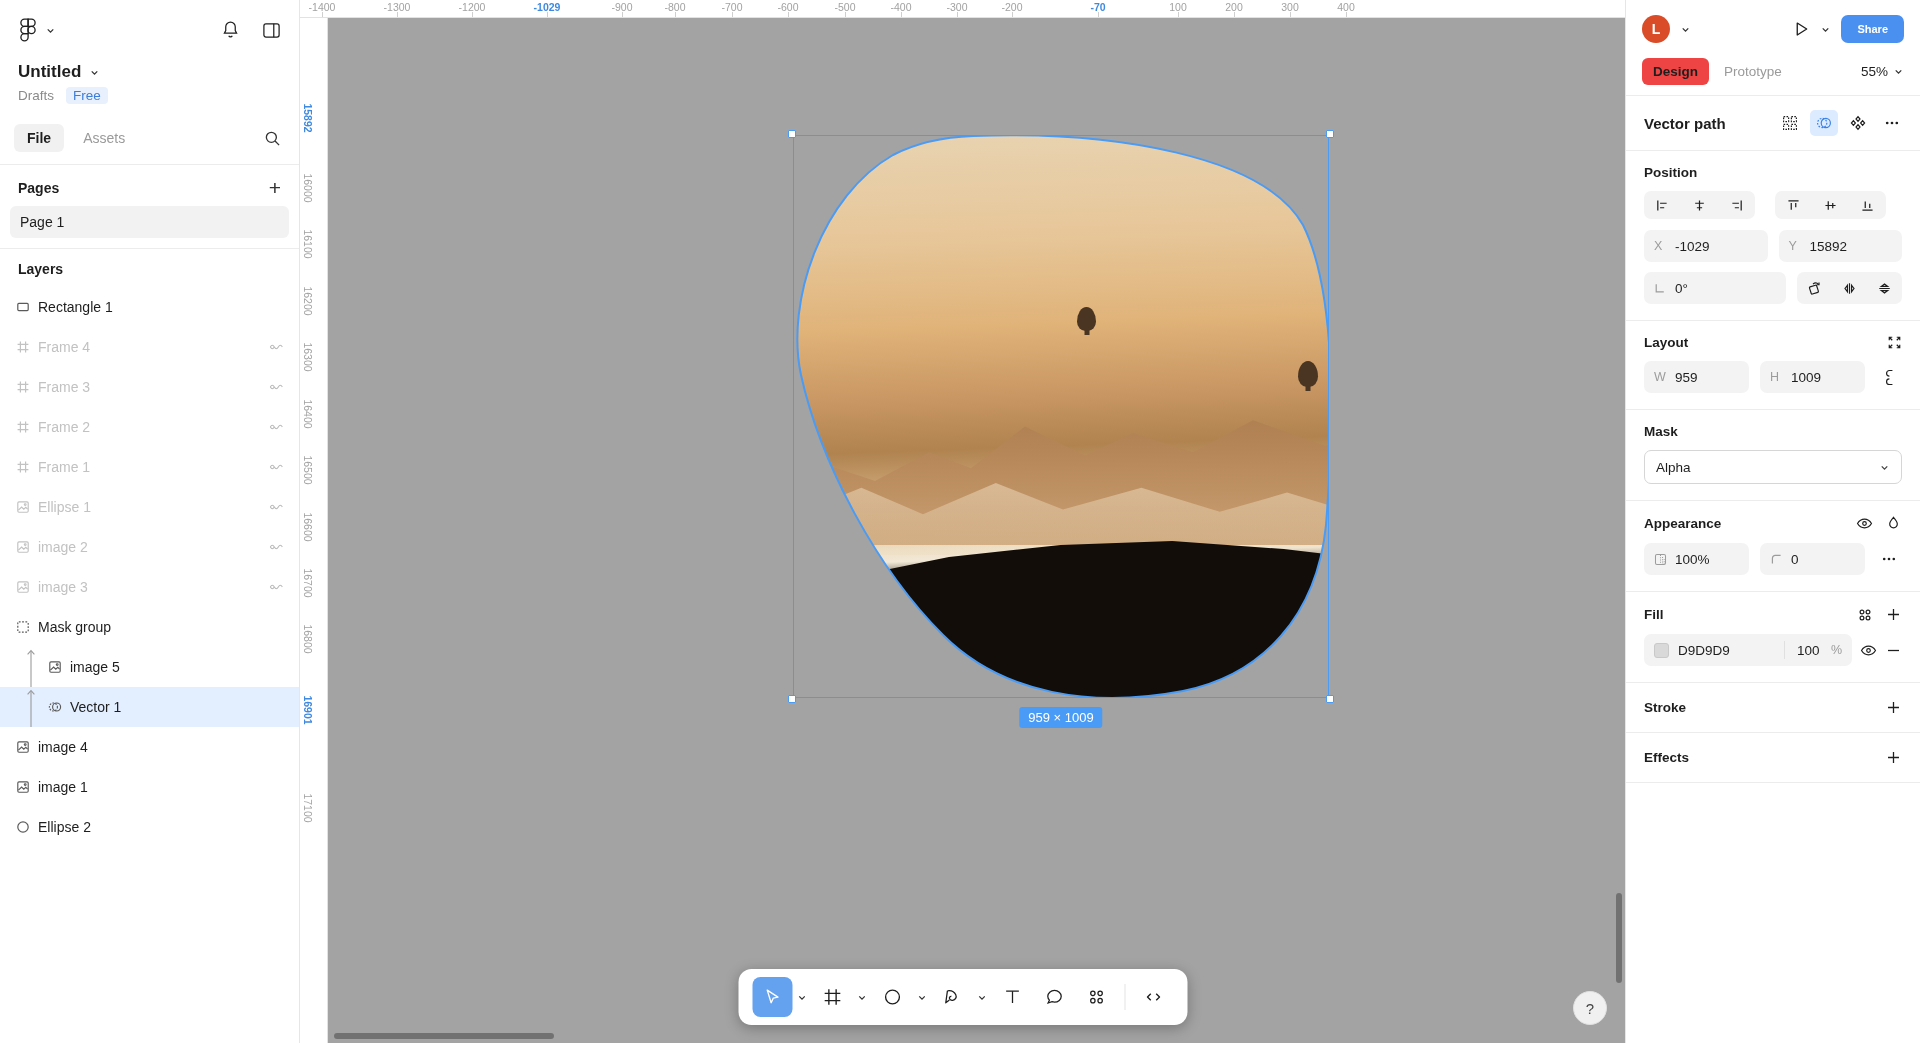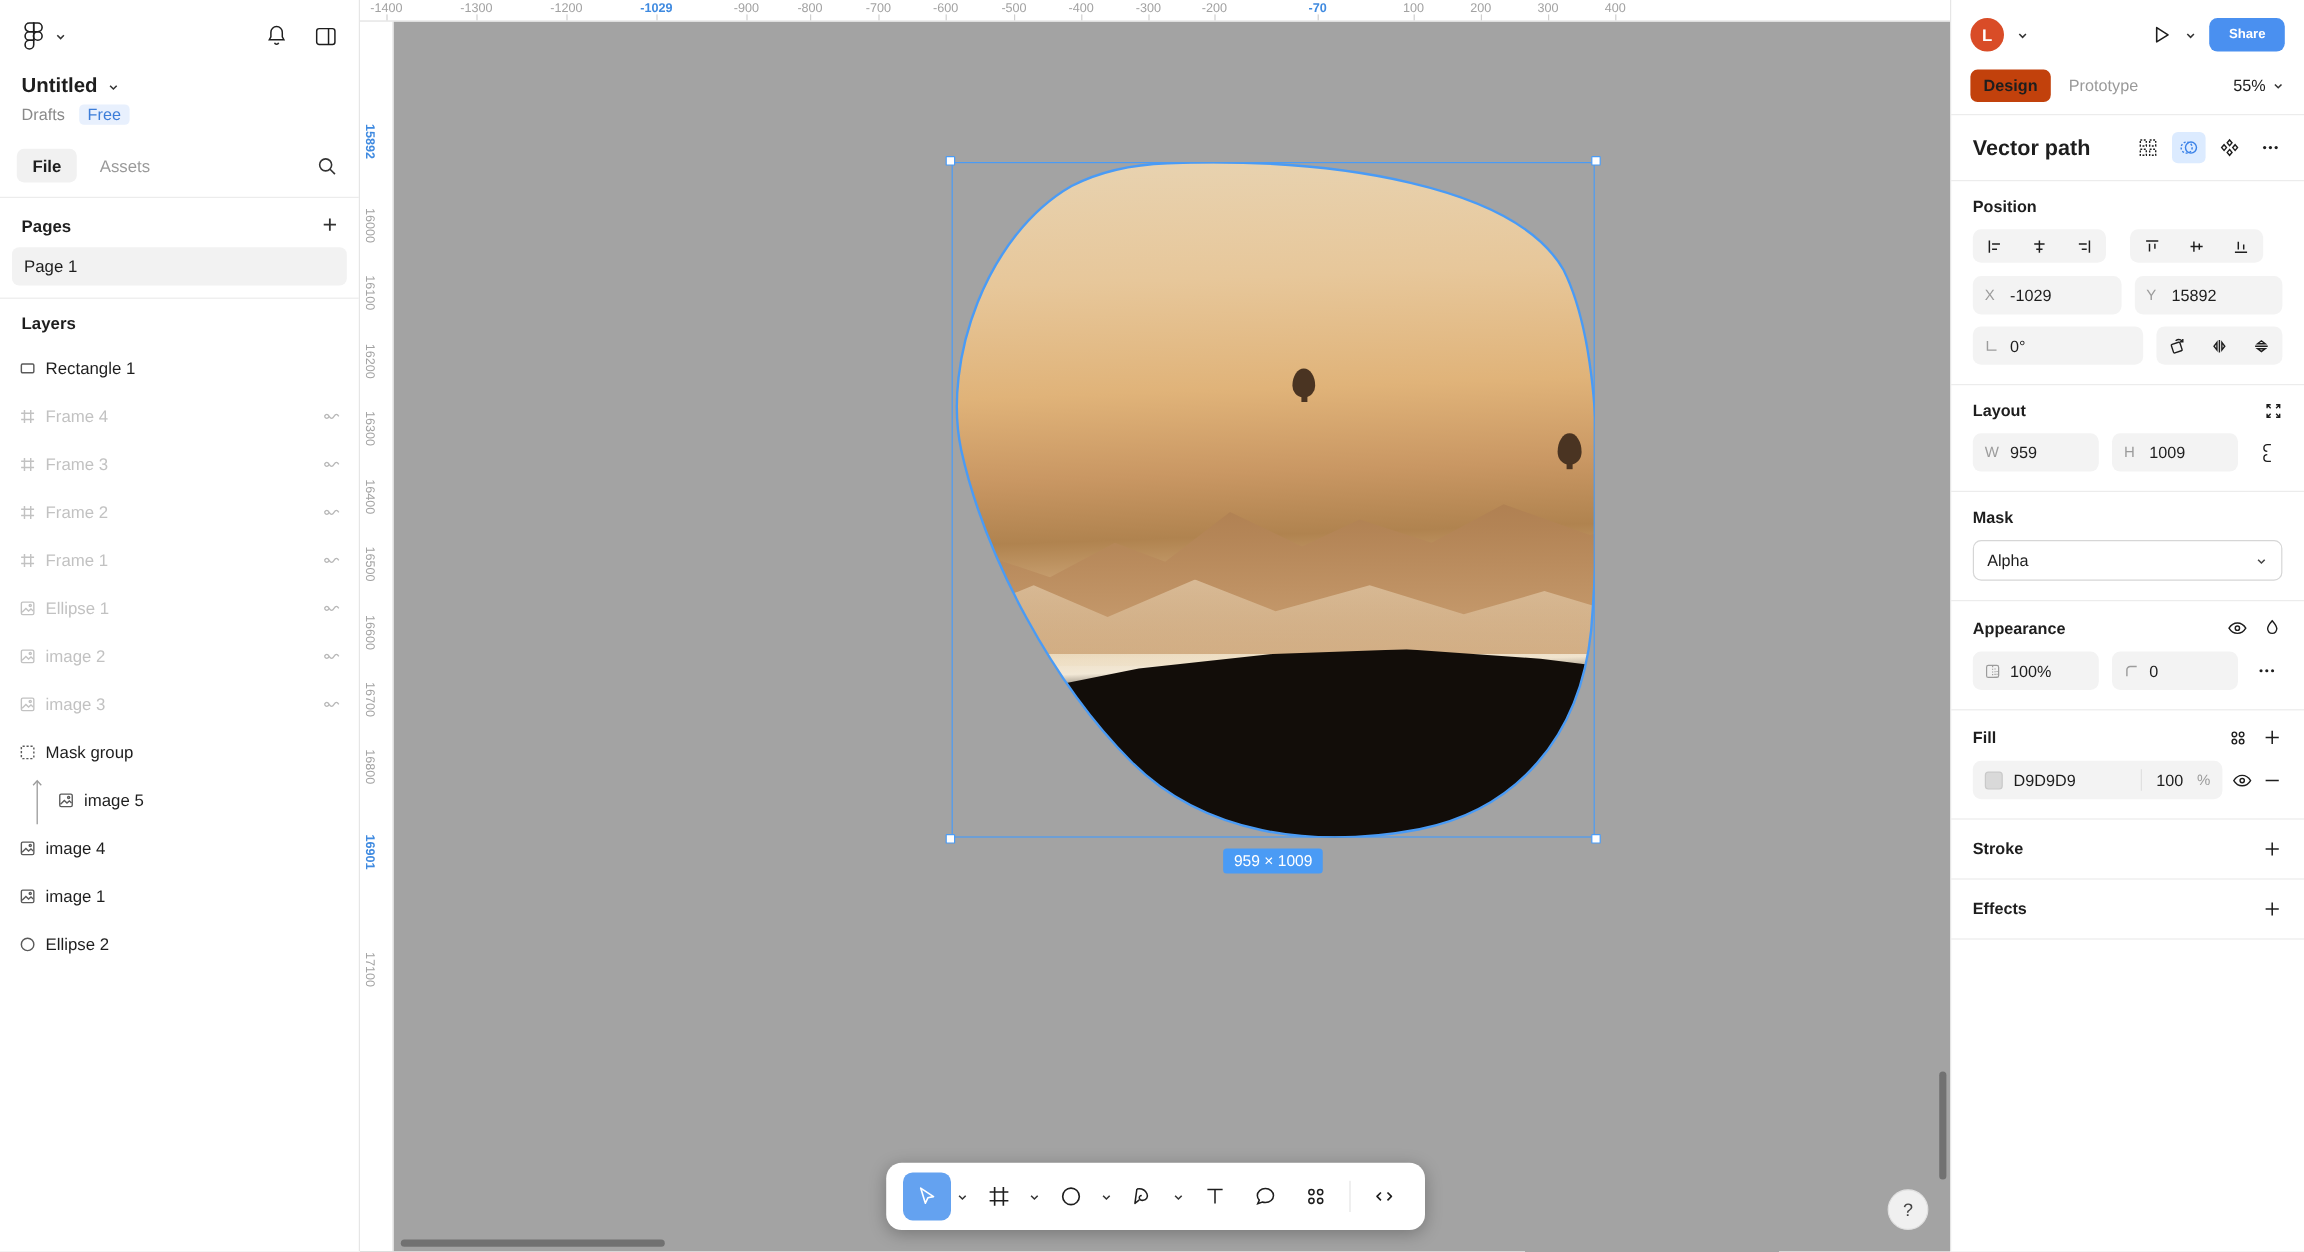--- a/index.html
+++ b/index.html
@@ -202,28 +202,28 @@
   .play-btn { display: flex; align-items: center; cursor: pointer; color: #1e1e1e; }
   .share-btn {
     background: #4a90f0; color: #fff; font-size: 11px; font-weight: 600;
     padding: 8px 16px; border-radius: 7px; cursor: pointer; border: none;
   }
   .rp-tabs {
     display: flex; align-items: center; padding: 0 16px 10px; gap: 4px;
     border-bottom: 1px solid #ececec;
   }
   .rp-tab { font-size: 13.5px; color: #9a9a9a; padding: 6px 11px; border-radius: 6px; cursor: pointer; }
-  .rp-tab.active { background: #c2410c; color: #1e1e1e; font-weight: 600; }
+  .rp-tab.active { background: #ef4444; color: #1e1e1e; font-weight: 600; }
   .zoom-ctl { margin-left: auto; display: flex; align-items: center; gap: 5px; cursor: pointer; font-size: 13.5px; color: #1e1e1e; }
 
   .rp-title-row {
     display: flex; align-items: center; padding: 14px 14px 14px 18px;
     border-bottom: 1px solid #ececec;
   }
-  .rp-title { font-size: 18px; font-weight: 700; color: #1e1e1e; }
+  .rp-title { font-size: 15px; font-weight: 700; color: #1e1e1e; }
   .rp-title-icons { margin-left: auto; display: flex; align-items: center; gap: 6px; }
   .ti {
     width: 28px; height: 26px; display: flex; align-items: center; justify-content: center;
     border-radius: 5px; cursor: pointer; color: #1e1e1e;
   }
   .ti.on { background: #dcebff; color: #3b82e8; }
 
   .sec { padding: 14px 18px 16px; border-bottom: 1px solid #ececec; }
   .sec-head { display: flex; align-items: center; margin-bottom: 11px; }
   .sec-head h4 { font-size: 13.5px; font-weight: 700; color: #1e1e1e; }
@@ -476,20 +476,35 @@
             </svg>
           </span>
           <span class="lyr-icon">
             <svg width="14" height="14" viewBox="0 0 14 14" fill="none" stroke="currentColor" stroke-width="1.15">
               <rect x="1.8" y="1.8" width="10.4" height="10.4" rx="1.2"></rect>
               <path d="M2.4 10.2 5.6 7l2.2 2.2 2-1.8 1.8 1.8"></path>
               <circle cx="9.2" cy="4.6" r=".9"></circle>
             </svg>
           </span>
           <span class="lyr-name">image 5</span>
+        </div>
+        <div class="layer-row selected indent">
+          <span class="mask-arrow">
+            <svg width="12" height="40" viewBox="0 0 12 40" fill="none" stroke="currentColor" stroke-width="1.1">
+              <path d="M6 40V4"></path>
+              <path d="M2.6 7.4 6 3.6l3.4 3.8"></path>
+            </svg>
+          </span>
+          <span class="lyr-icon">
+            <svg width="14" height="14" viewBox="0 0 14 14" fill="none" stroke="currentColor" stroke-width="1.15">
+              <circle cx="5.4" cy="7" r="4" stroke-dasharray="1.6 1.3"></circle>
+              <circle cx="8.6" cy="7" r="4"></circle>
+            </svg>
+          </span>
+          <span class="lyr-name">Vector 1</span>
         </div>
         <div class="layer-row">
           <span class="lyr-icon">
             <svg width="14" height="14" viewBox="0 0 14 14" fill="none" stroke="currentColor" stroke-width="1.15">
               <rect x="1.8" y="1.8" width="10.4" height="10.4" rx="1.2"></rect>
               <path d="M2.4 10.2 5.6 7l2.2 2.2 2-1.8 1.8 1.8"></path>
               <circle cx="9.2" cy="4.6" r=".9"></circle>
             </svg>
           </span>
           <span class="lyr-name">image 4</span>

